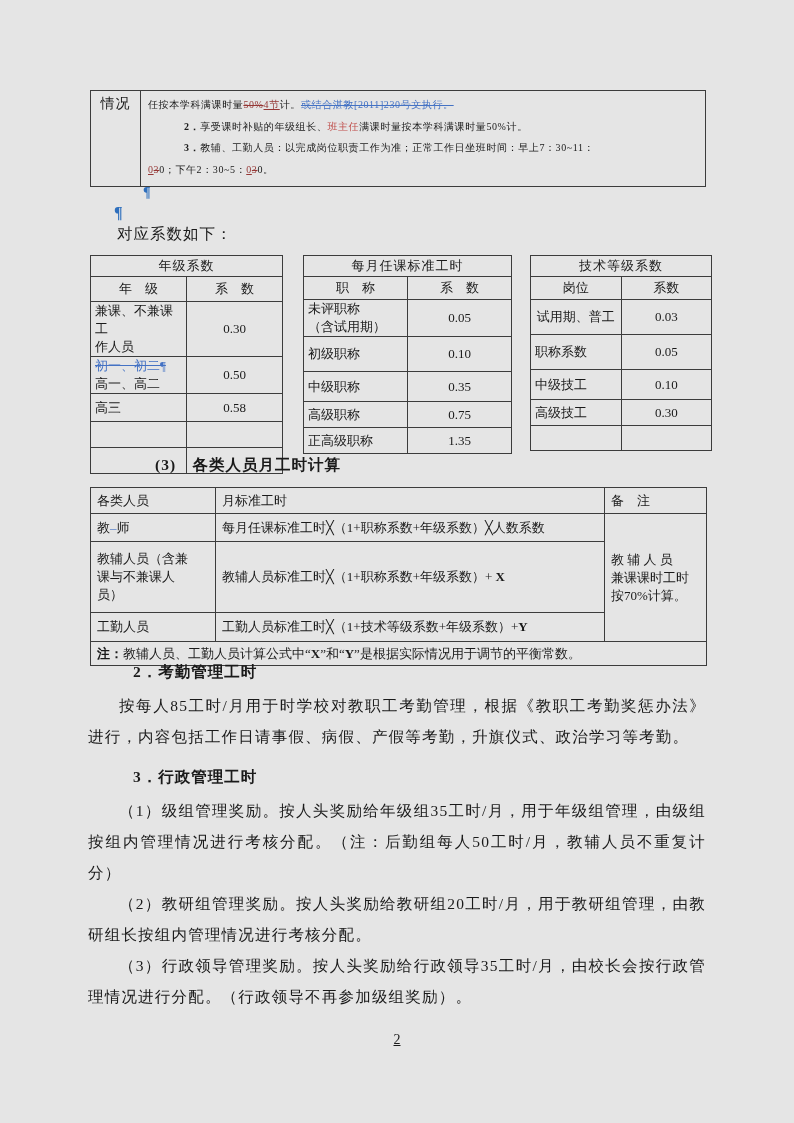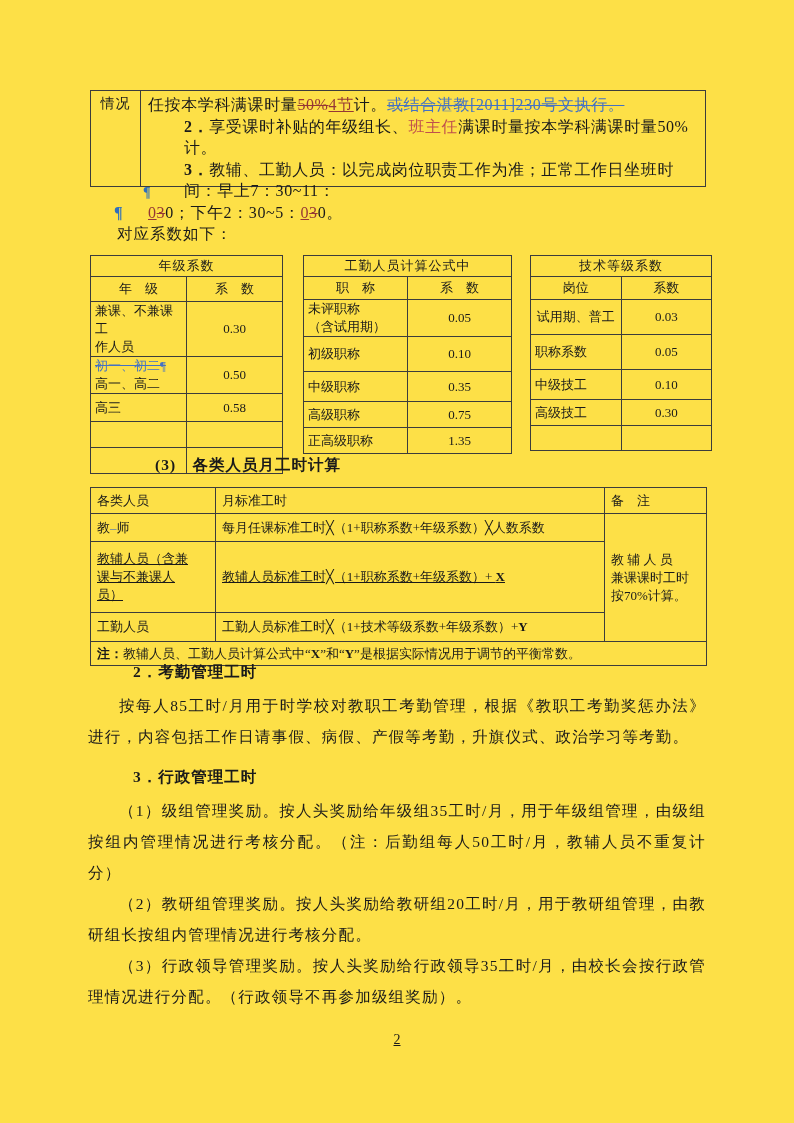--- a/index.html
+++ b/index.html
@@ -1,24 +1,24 @@
 <!DOCTYPE html>
 <html><head>
 <meta charset="utf-8">
 <style>
   html,body{margin:0;padding:0;background:#ffffff;}
-  .page{position:relative;width:794px;height:1123px;background:#fde047;
+  .page{position:relative;width:794px;height:1123px;background:#e5e5e5;
         font-family:"Liberation Serif","DejaVu Serif",serif;color:#1a1a1a;overflow:hidden;}
   .abs{position:absolute;}
   .ml{white-space:pre-line;}
   
   .toptable{left:90px;top:90px;width:616px;height:97px;border:1.5px solid #3c3c3c;display:flex;box-sizing:border-box;}
   .toplabel{width:50px;border-right:1.5px solid #3c3c3c;box-sizing:border-box;
             font-size:14px;text-align:center;padding-top:4px;letter-spacing:1px;}
-  .topbody{flex:1;font-size:16px;line-height:21.5px;padding:3px 6px 0 7px;letter-spacing:0.6px;}
+  .topbody{flex:1;font-size:10px;line-height:21.5px;padding:3px 6px 0 7px;letter-spacing:0.6px;}
   .topbody .ind{padding-left:36px;}
   .del-red{color:#953735;text-decoration:line-through;}
   .ins-red{color:#953735;text-decoration:underline;}
   .del-blue{color:#4472c4;text-decoration:line-through;}
   .red-text{color:#c0504d;margin-top:39px;}
   .blue-text{color:#4472c4;}
   .b{font-weight:bold;}
   
   .pilc{color:#2e6fbd;font-size:14px;font-weight:bold;}
   .intro{left:117px;top:224px;font-size:15.5px;letter-spacing:1px;}
@@ -99,21 +99,21 @@
     <tr style="height:26px;">
           <td></td>
           <td></td>
         </tr>
   </tbody>
     </table>
 
   <table class="coef" style="left:303px;top:255px;width:209px;">
     <tbody>
         <tr style="height:21px;">
-          <td colspan="2" class="tt">工勤人员计算公式中</td>
+          <td colspan="2" class="tt">每月任课标准工时</td>
         </tr>
     <tr style="height:23px;">
       <td style="width:133px;">职　称</td>
       <td style="width:76px;">系　数</td>
     </tr>
     <tr style="height:35px;">
       <td class="left ml">未评职称
 （含试用期）</td>
       <td>0.05</td>
     </tr>
@@ -179,21 +179,21 @@
     </tr>
     <tr style="height:28px;">
       <td class="c">
         <span>教</span><span class="blue-text">–</span><span>师</span>
       </td>
       <td>每月任课标准工时╳（1+职称系数+年级系数）╳人数系数</td>
       <td class="c ml" rowspan="3">教 辅 人 员
 兼课课时工时
 按70%计算。</td>
     </tr>
-    <tr style="height:71px;text-decoration:underline;">
+    <tr style="height:71px;">
       <td class="c ml">教辅人员（含兼
 课与不兼课人
 员）</td>
       <td>
         <span>教辅人员标准工时╳（1+职称系数+年级系数）+ </span><span class="b">X</span>
       </td>
     </tr>
     <tr style="height:29px;">
       <td class="c">工勤人员</td>
       <td>

